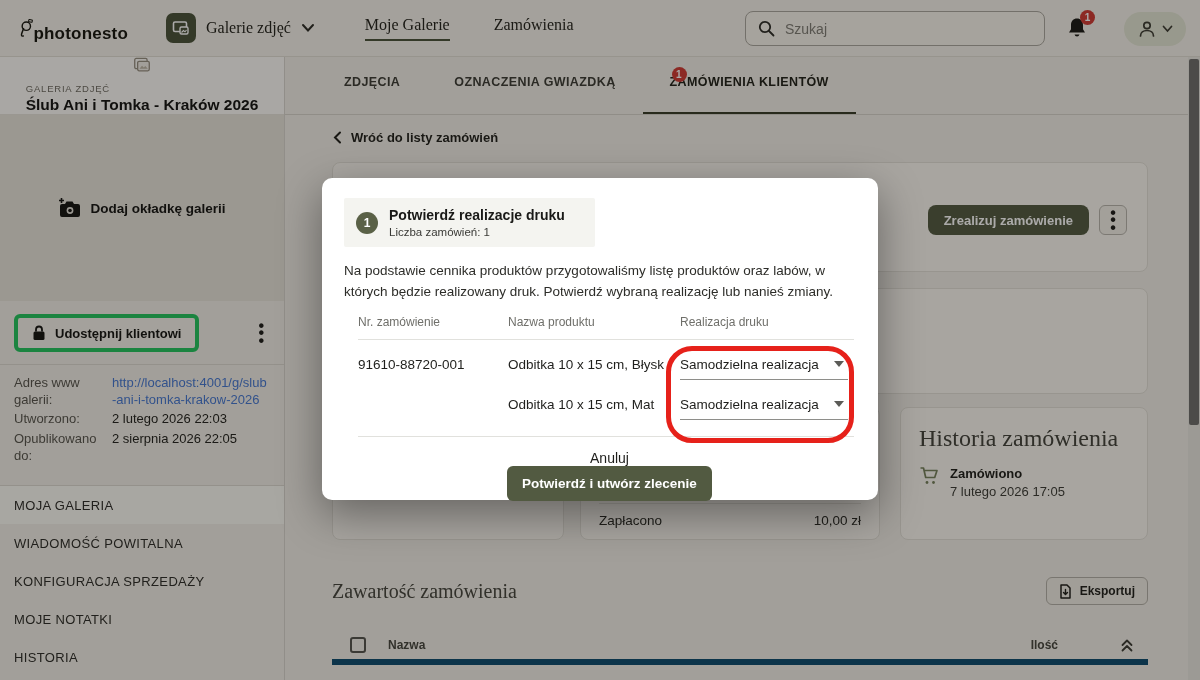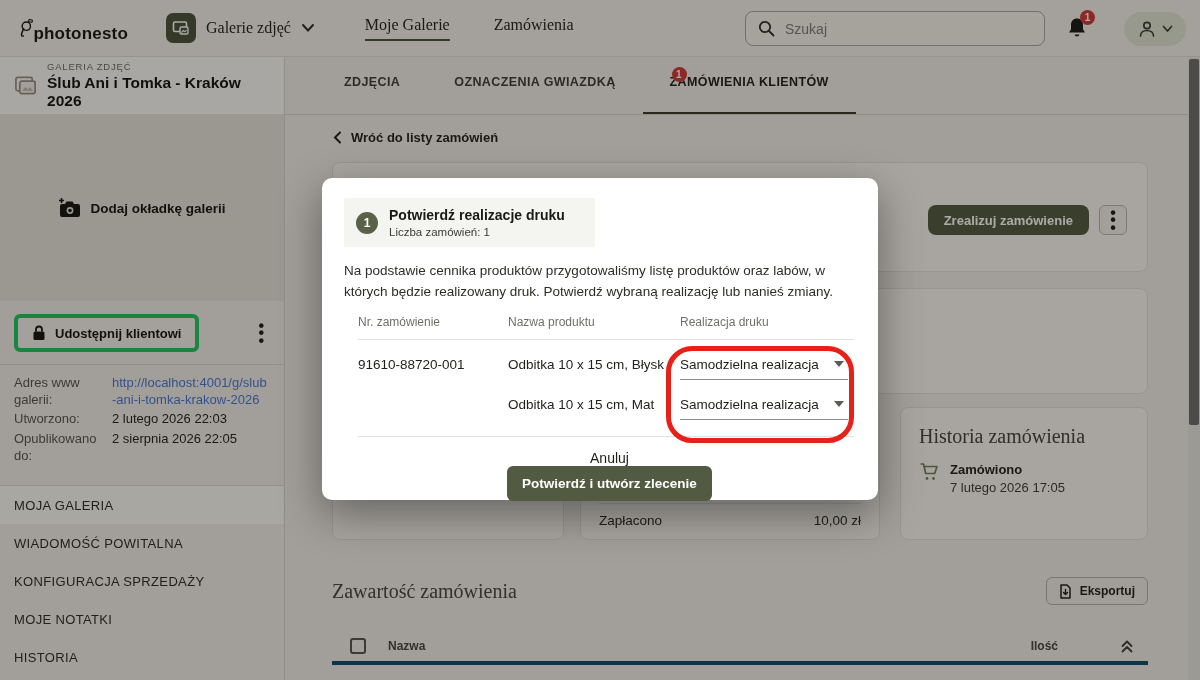--- a/index.html
+++ b/index.html
@@ -28,21 +28,21 @@
   .badge { position:absolute; min-width:15px; height:15px; border-radius:8px; background:#cf3a34; color:#fff;
            font-size:10px; font-weight:700; display:flex; align-items:center; justify-content:center; padding:0 3px; }
   .bell-badge { left:14px; top:-6px; }
   .avatar-pill { position:absolute; left:1124px; top:12px; width:62px; height:34px; background:#e2e5d4;
                  border-radius:17px; display:flex; align-items:center; justify-content:center; gap:5px; cursor:pointer; }
 
   
   .sidebar { position:absolute; left:0; top:57px; width:285px; height:623px; background:#f2efe8;
              border-right:1px solid #d8d5ce; z-index:5; }
   .gal-head { height:58px; background:#fcfbf7; border-bottom:1px solid #e5e2da; display:flex; align-items:center;
-              gap:10px; padding:0 14px; }
+              gap:10px; padding:0 14px;flex-direction:column; }
   .gal-head-overline { font-size:9.5px; letter-spacing:.8px; color:#6e6b63; }
   .gal-head-title { font-size:15.5px; font-weight:700; color:#131311; margin-top:2px; }
   .cover { height:186px; background:#e6e3db; display:flex; align-items:center; justify-content:center; cursor:pointer; }
   .cover-inner { display:flex; align-items:center; gap:8px; font-size:13.5px; font-weight:700; color:#141412; }
   .share-row { display:flex; align-items:center; justify-content:space-between; padding:13px 20px 12px 14px; }
   .share-btn { display:flex; align-items:center; gap:9px; border:4px solid #22c55e; border-radius:6px;
                background:#f5f2eb; padding:7px 14px; font-size:13px; font-weight:700; color:#141412; cursor:pointer; }
   .kebab { font-size:16px; font-weight:700; color:#1c1c1a; letter-spacing:0; line-height:.45; text-align:center; cursor:pointer; }
   .details { border-top:1px solid #dcd9d1; margin:0 0 0 0; padding:10px 14px 8px; font-size:13px; }
   .detail-row { display:flex; margin-bottom:3px; line-height:1.28; }
@@ -70,30 +70,30 @@
   .card1-actions { position:absolute; top:42px; right:20px; display:flex; gap:10px; }
   .kebab-btn { width:28px; height:30px; border:1px solid #b7b4ac; border-radius:6px; background:#f3f0e9;
                display:flex; align-items:center; justify-content:center; cursor:pointer; }
   .card2 { margin:16px 52px 0 47px; height:106px; }
   .row3 { margin:13px 52px 0 47px; display:flex; height:133px; }
   .card-left { width:232px; margin-right:16px; }
   .card-pay { width:300px; margin-right:20px; position:relative; }
   .pay-row { position:absolute; left:18px; right:18px; bottom:11px; display:flex; justify-content:space-between;
              border-top:1px solid #e5e2da; padding-top:9px; font-size:13.5px; color:#2a2a25;gap:28px; }
   .card-history { flex:1; padding:17px 18px; }
-  .hist-title { font-size:20px; color:#42423b; }
+  .hist-title { font-size:24px; color:#42423b; }
   .hist-event { display:flex; gap:10px; margin-top:14px; }
   .hist-event-name { font-size:13px; font-weight:700; color:#1e1e1a; }
   .hist-event-date { font-size:13px; color:#3b3b35; margin-top:3px; }
   .contents-head { margin:37px 52px 0 47px; display:flex; align-items:center; justify-content:space-between; }
   .contents-title { font-size:20px; color:#45453e; }
   .export-btn { height:28px; border:1px solid #b3b0a8; border-radius:6px; background:#f0ede5; display:flex;
                 align-items:center; gap:8px; padding:0 12px; font-size:12px; font-weight:700; color:#1f1f1b; cursor:pointer; }
   .order-table-head { margin:26px 52px 0 47px; height:34px; display:flex; align-items:center;
-                      border-bottom:4px solid #0c4a6e; }
+                      border-bottom:6px solid #0c4a6e; }
   .checkbox { width:16px; height:16px; border:2px solid #53534d; border-radius:3px; margin-left:18px; cursor:pointer; }
   .col-name { font-size:12px; font-weight:700; color:#45453e; margin-left:22px; }
   .col-qty { font-size:12px; font-weight:700; color:#45453e; margin-left:auto; }
   .collapse-ic { margin-left:62px; margin-right:14px; cursor:pointer; }
 
   
   .scrollbar { position:absolute; right:0; top:57px; width:12px; height:623px; background:#e9e7e1; z-index:6; }
   .scroll-thumb { position:absolute; top:2px; left:1px; width:10px; height:366px; background:#6e6e6c; border-radius:2px; }
 
   

